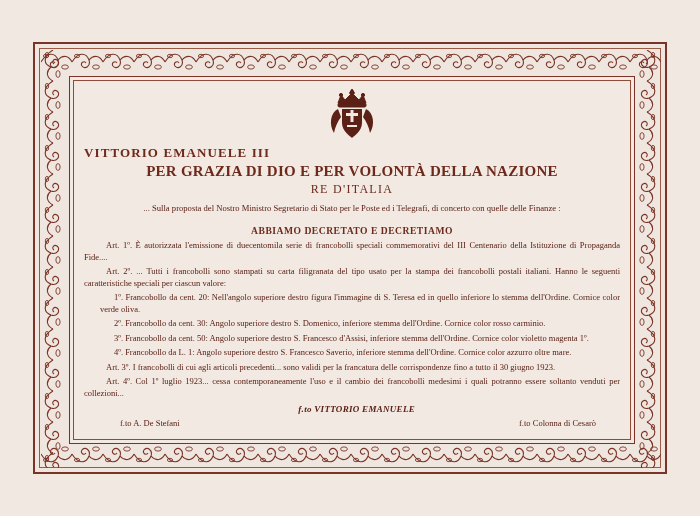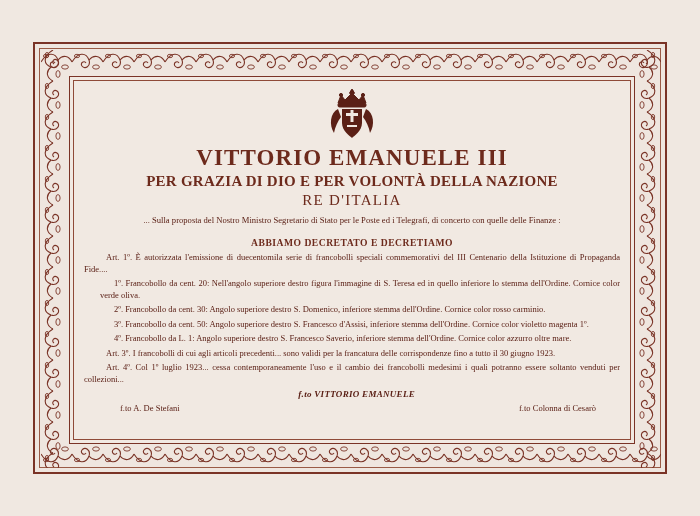--- a/index.html
+++ b/index.html
@@ -88,39 +88,39 @@
   }
 
   .crest {
     text-align: center;
     height: 56px;
     margin-bottom: 2px;
   }
   .crest svg { display: inline-block; }
 
   .title {
-    text-align: center;
-    font-size: 23px;
+    text-align: left;
+    font-size: 13px;
     letter-spacing: 1.1px;
     font-weight: bold;
     color: #6d2a1c;
     margin: 2px 0 2px 0;
     font-family: "Liberation Serif", serif;
   }
   .subtitle {
     text-align: center;
     font-size: 15px;
     font-weight: bold;
     letter-spacing: 0.25px;
     color: #6d2a1c;
     margin-bottom: 2px;
   }
   .subtitle2 {
     text-align: center;
-    font-size: 15px;
+    font-size: 12px;
     letter-spacing: 1.3px;
     color: #6d2a1c;
     margin-bottom: 6px;
   }
 
   .lead {
     text-align: center;
     font-size: 8.6px;
     color: #5b2016;
     margin-bottom: 12px;
@@ -265,20 +265,21 @@
         </div>
 
         <div class="title">VITTORIO EMANUELE III</div>
         <div class="subtitle">PER GRAZIA DI DIO E PER VOLONTÀ DELLA NAZIONE</div>
         <div class="subtitle2">RE D'ITALIA</div>
 
         <div class="lead">... Sulla proposta del Nostro Ministro Segretario di Stato per le Poste ed i Telegrafi, di concerto con quelle delle Finanze :</div>
         <div class="decree">ABBIAMO DECRETATO E DECRETIAMO</div>
 
         <p class="para">Art. 1º. È autorizzata l'emissione di duecentomila serie di francobolli speciali commemorativi del III Centenario della Istituzione di Propaganda Fide....</p>
+        <p class="para">Art. 2º. ... Tutti i francobolli sono stampati su carta filigranata del tipo usato per la stampa dei francobolli postali italiani. Hanno le seguenti caratteristiche speciali per ciascun valore:</p>
         <p class="para hang">1º. Francobollo da cent. 20: Nell'angolo superiore destro figura l'immagine di S. Teresa ed in quello inferiore lo stemma dell'Ordine. Cornice color verde oliva.</p>
         <p class="para hang">2º. Francobollo da cent. 30: Angolo superiore destro S. Domenico, inferiore stemma dell'Ordine. Cornice color rosso carminio.</p>
         <p class="para hang">3º. Francobollo da cent. 50: Angolo superiore destro S. Francesco d'Assisi, inferiore stemma dell'Ordine. Cornice color violetto magenta 1º.</p>
         <p class="para hang">4º. Francobollo da L. 1: Angolo superiore destro S. Francesco Saverio, inferiore stemma dell'Ordine. Cornice color azzurro oltre mare.</p>
         <p class="para">Art. 3º. I francobolli di cui agli articoli precedenti... sono validi per la francatura delle corrispondenze fino a tutto il 30 giugno 1923.</p>
         <p class="para">Art. 4º. Col 1º luglio 1923... cessa contemporaneamente l'uso e il cambio dei francobolli medesimi i quali potranno essere soltanto venduti per collezioni...</p>
 
 
         <div class="signatures">
           <div class="sig-center">f.to VITTORIO EMANUELE</div>

